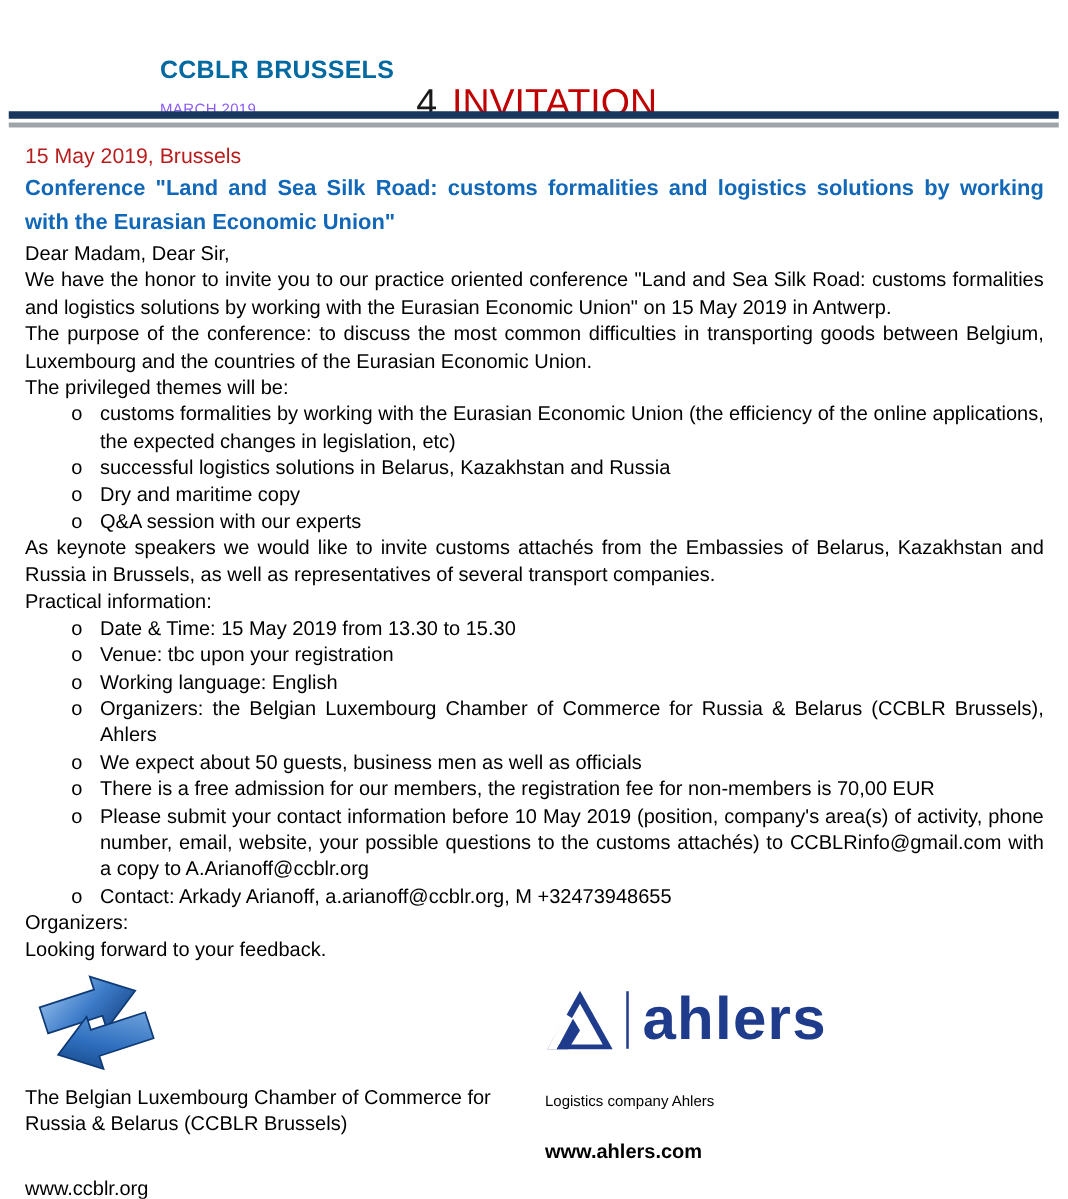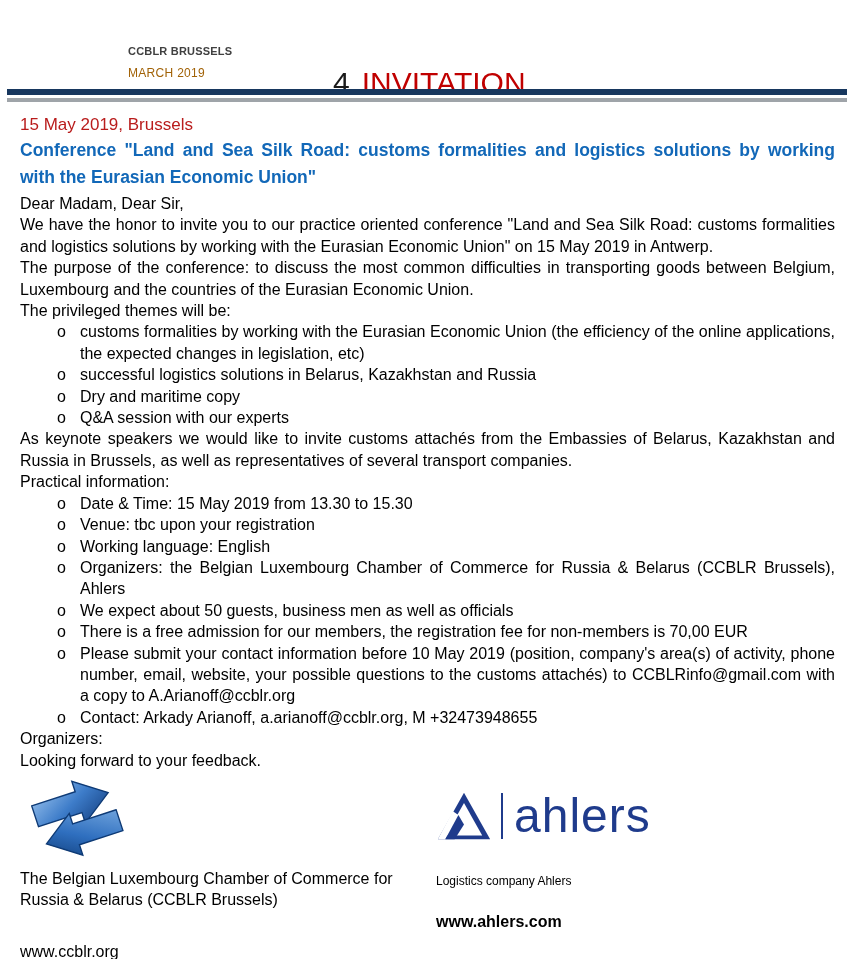--- a/index.html
+++ b/index.html
@@ -9,25 +9,25 @@
     font-family: "Liberation Sans", sans-serif;
     color: #000000;
     position: relative;
     overflow: hidden;
   }
   .page { position: absolute; inset: 0; background: #fff; }
 
   
   .brand {
     position: absolute; left: 128px; top: 45px;
-    color: #404040; font-size: 11px; font-weight: bold; letter-spacing: .2px;
+    color: #0369a1; font-size: 20px; font-weight: bold; letter-spacing: .2px;
   }
   .issue {
-    position: absolute; left: 128px; top: 66px;
-    color: #a16207; font-size: 12px; letter-spacing: .3px;
+    position: absolute; left: 128px; top: 80px;
+    color: #8b5cf6; font-size: 12px; letter-spacing: .3px;
   }
   .pagetitle {
     position: absolute; left: 333px; top: 38px;
     font-size: 30px; font-weight: normal; white-space: nowrap; margin-top: 28px;
   }
   .pagetitle .num { color: #1a1a1a; margin-right: 12px; }
   .pagetitle .sect { color: #C00000; }
 
   .rule-navy { position: absolute; left: 7px; right: 7px; top: 89px; height: 6px; background: #17375E; }
   .rule-gray { position: absolute; left: 7px; right: 7px; top: 98px; height: 4px; background: #9FA4A9; }
@@ -47,21 +47,21 @@
   .li { display: flex; }
   .li .bullet { flex: 0 0 23px; margin-left: 37px; }
   .li .li-text { flex: 1; text-align: justify; }
 
   
   .ccblr-logo { position: absolute; left: 18px; top: 770px; width: 120px; height: 96px; }
   .ahlers-logo { position: absolute; left: 436px; top: 788px; display: flex; align-items: center; height: 56px; }
   .ahlers-glyph { width: 56px; height: 52px; }
   .ahlers-divider { width: 2px; height: 46px; background: #1F3B8C; margin: 0 11px 0 9px; }
   .ahlers-wordmark {
-    color: #1F3B8C; font-size: 48px; font-weight: normal;
+    color: #1F3B8C; font-size: 48px; font-weight: bold;
     letter-spacing: 1px; line-height: 52px;
   }
   .footer-left-name  { position: absolute; left: 20px;  top: 868px; width: 380px; font-size: 16px; line-height: 21.4px; }
   .footer-left-url   { position: absolute; left: 20px;  top: 931px; font-size: 16px; margin-top: 12px; }
   .footer-right-name { position: absolute; left: 436px; top: 874px; font-size: 12px; }
   .footer-right-url  { position: absolute; left: 436px; top: 913px; font-size: 16px; font-weight: bold; }
 </style>
 </head>
 <body>
 

